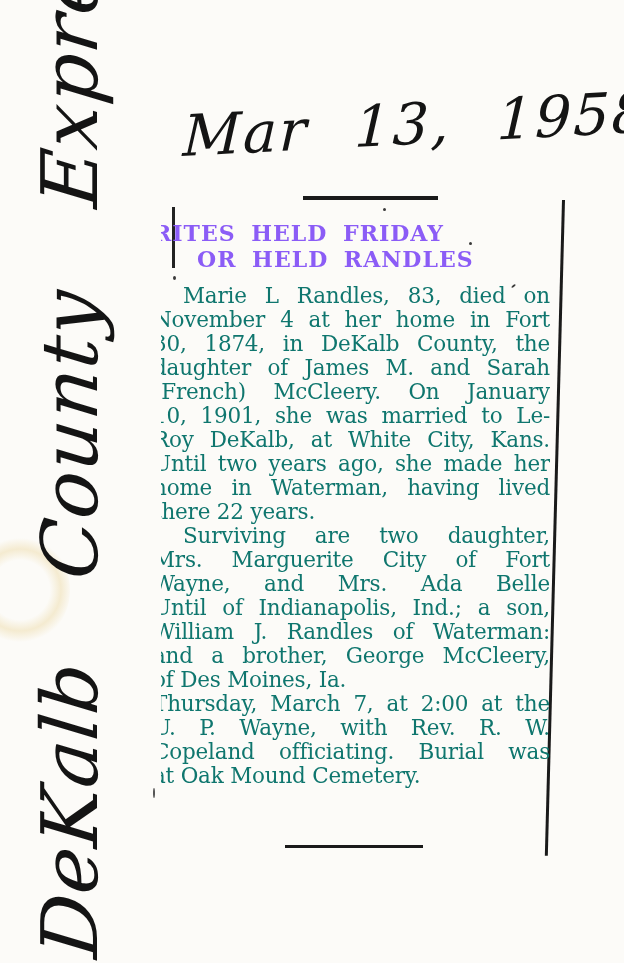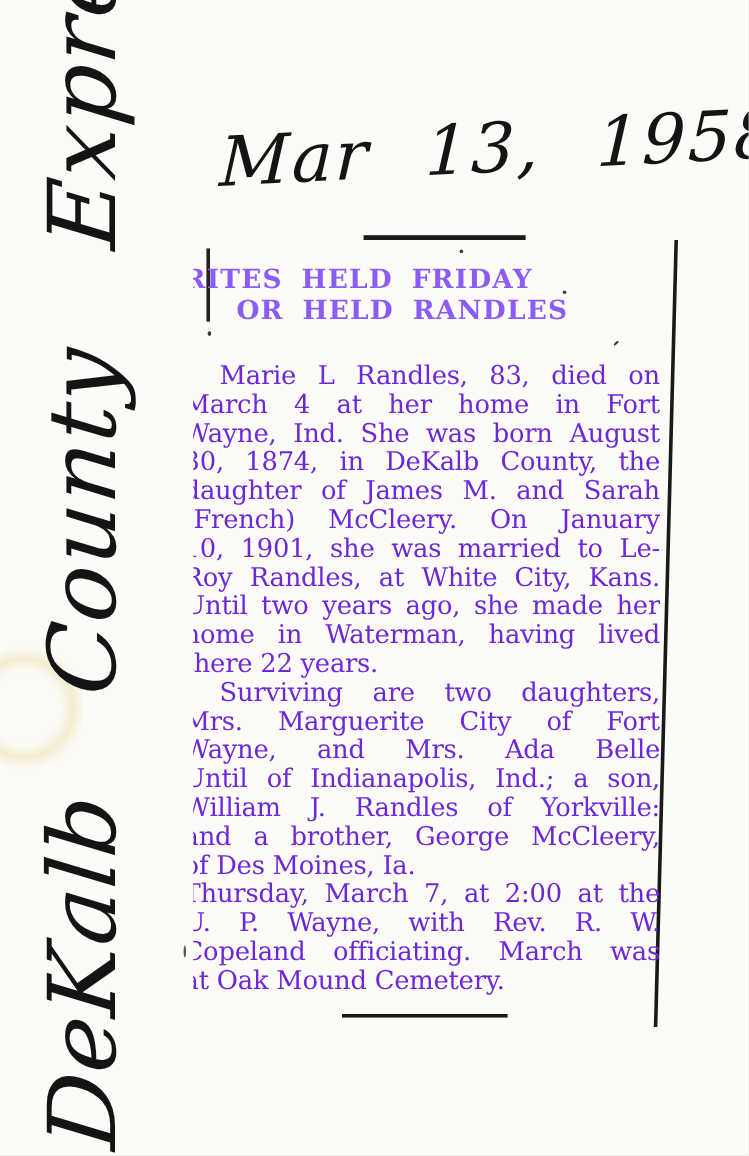--- a/index.html
+++ b/index.html
@@ -82,24 +82,24 @@
     color: #8b5cf6;
     font-weight: bold;
     font-size: 22px;
     line-height: 26px;
     letter-spacing: 1px;
     word-spacing: 7px;
     white-space: nowrap;
   }
   .headline .h2 { padding-left: 44px; }
   .bodytext {
-    margin-top: 30px;
+    margin-top: 12px;
     margin-left: -8px;
     width: 397px;
-    color: #6d28d9;
+    color: #0f766e;
     font-size: 21.5px;
     line-height: 24px;
     letter-spacing: -0.2px;
   }
   .bl {
     height: 24px;
     text-align: justify;
     text-align-last: justify;
     white-space: nowrap;
   }
@@ -129,37 +129,36 @@
   <div class="speck s5"></div>
 
   <div class="column">
     <div class="headline">
       <div class="h1">RITES HELD FRIDAY</div>
       <div class="h2">OR HELD RANDLES</div>
     </div>
 
     <div class="bodytext">
       <div class="bl indent">Marie L Randles, 83, died on</div>
-      <div class="bl">March 4 at her home in Fort</div>
-      <div class="bl">Wayne, Ind. She was born August</div>
+      <div class="bl">November 4 at her home in Fort</div>
       <div class="bl">30, 1874, in DeKalb County, the</div>
       <div class="bl">daughter of James M. and Sarah</div>
       <div class="bl">(French) McCleery. On January</div>
       <div class="bl">10, 1901, she was married to Le-</div>
-      <div class="bl">Roy Randles, at White City, Kans.</div>
+      <div class="bl">Roy DeKalb, at White City, Kans.</div>
       <div class="bl">Until two years ago, she made her</div>
       <div class="bl">home in Waterman, having lived</div>
       <div class="bl last">there 22 years.</div>
-      <div class="bl indent">Surviving are two daughters,</div>
+      <div class="bl indent">Surviving are two daughter,</div>
       <div class="bl">Mrs. Marguerite City of Fort</div>
       <div class="bl">Wayne, and Mrs. Ada Belle</div>
       <div class="bl">Until of Indianapolis, Ind.; a son,</div>
-      <div class="bl">William J. Randles of Yorkville:</div>
+      <div class="bl">William J. Randles of Waterman:</div>
       <div class="bl">and a brother, George McCleery,</div>
       <div class="bl last">of Des Moines, Ia.</div>
       <div class="bl">Thursday, March 7, at 2:00 at the</div>
       <div class="bl">U. P. Wayne, with Rev. R. W.</div>
-      <div class="bl">Copeland officiating. March was</div>
+      <div class="bl">Copeland officiating. Burial was</div>
       <div class="bl last">at Oak Mound Cemetery.</div>
     </div>
   </div>
 
 </div>
 
 </body></html>

